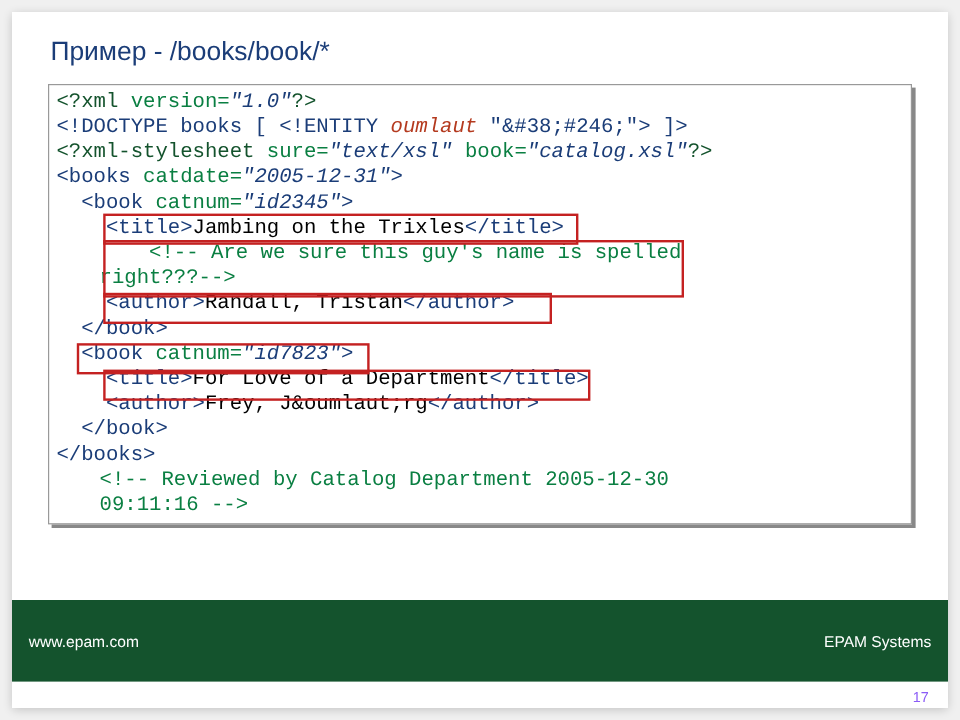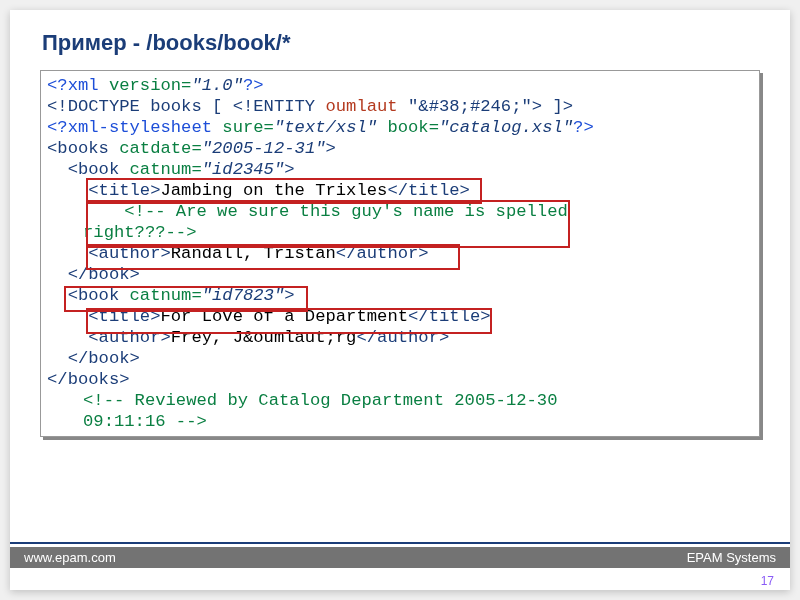--- a/index.html
+++ b/index.html
@@ -19,62 +19,62 @@
     background: #ffffff;
     box-shadow: 0 2px 8px rgba(0,0,0,0.2);
     position: relative;
     overflow: hidden;
   }
   .title {
     position: absolute;
     top: 20px;
     left: 32px;
     font-size: 22px;
-    font-weight: bold;
+    font-weight: normal;
     color: #1b3d78;
   }
   .codebox {
     position: absolute;
     top: 60px;
     left: 30px;
     right: 30px;
     border: 1px solid #999;
     box-shadow: 3px 3px 0 #888;
     background: #fff;
     font-family: "Courier New", monospace;
     font-size: 17.2px;
     line-height: 21px;
     padding: 4px 6px;
     white-space: pre;
     color: #000;
   }
-  .codebox .pi   { color: #1d4ed8; text-align: center; }
+  .codebox .pi   { color: #14532d; text-align: center; }
   .codebox .attr { color: #0a7f42; margin-top: 34px; }
   .codebox .val  { color: #1b3d78; font-style: italic; }
-  .codebox .ent  { color: #b43a1f; }
+  .codebox .ent  { color: #b43a1f; font-style: italic; }
   .codebox .tag  { color: #1b3d78; }
   .codebox .cmt  { color: #0a7f42; margin-left: 36px; }
   .codebox .plain{ color: #000; }
   .hlbox {
     position: absolute;
     border: 2px solid #c42121;
     pointer-events: none;
   }
   .footer {
     position: absolute;
     bottom: 22px;
     left: 0;
     right: 0;
-    height: 21px;
-    background: #737373;
+    height: 36px;
+    background: #14532d;
     color: #fff;
     display: flex;
     align-items: center;
     justify-content: space-between;
-    padding: 0 14px;
+    padding: 16px 14px;
     font-size: 13px;
   }
   .footer-top {
     position: absolute;
     bottom: 46px;
     left: 0;
     right: 0;
     height: 2px;
     background: #1b3d78;
   }

